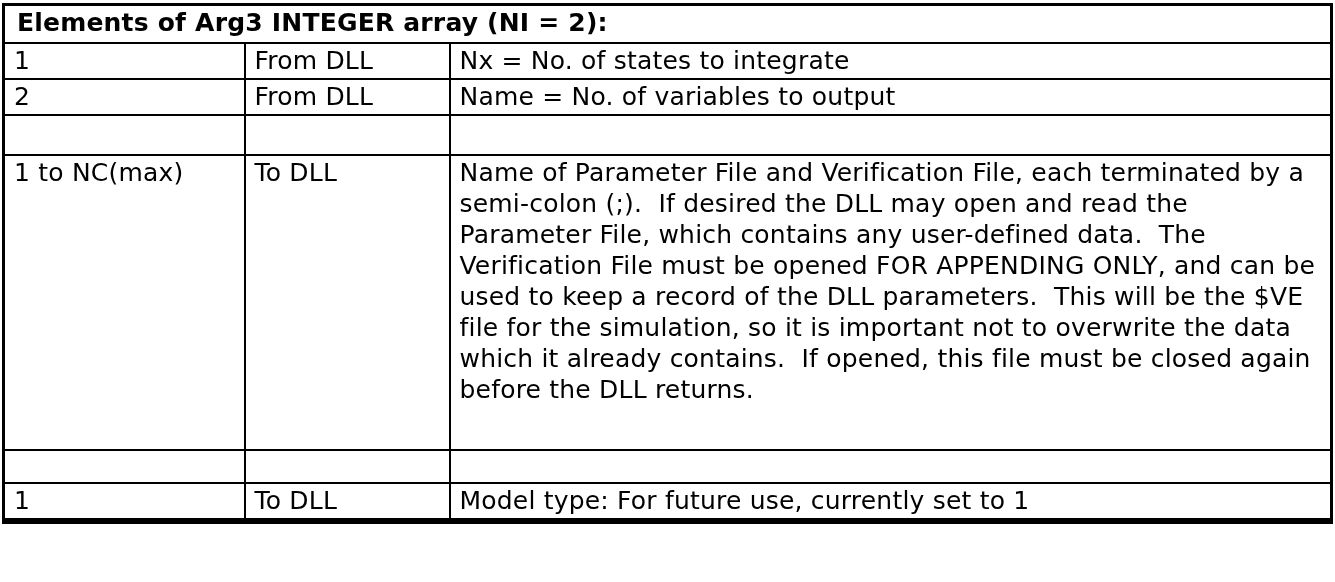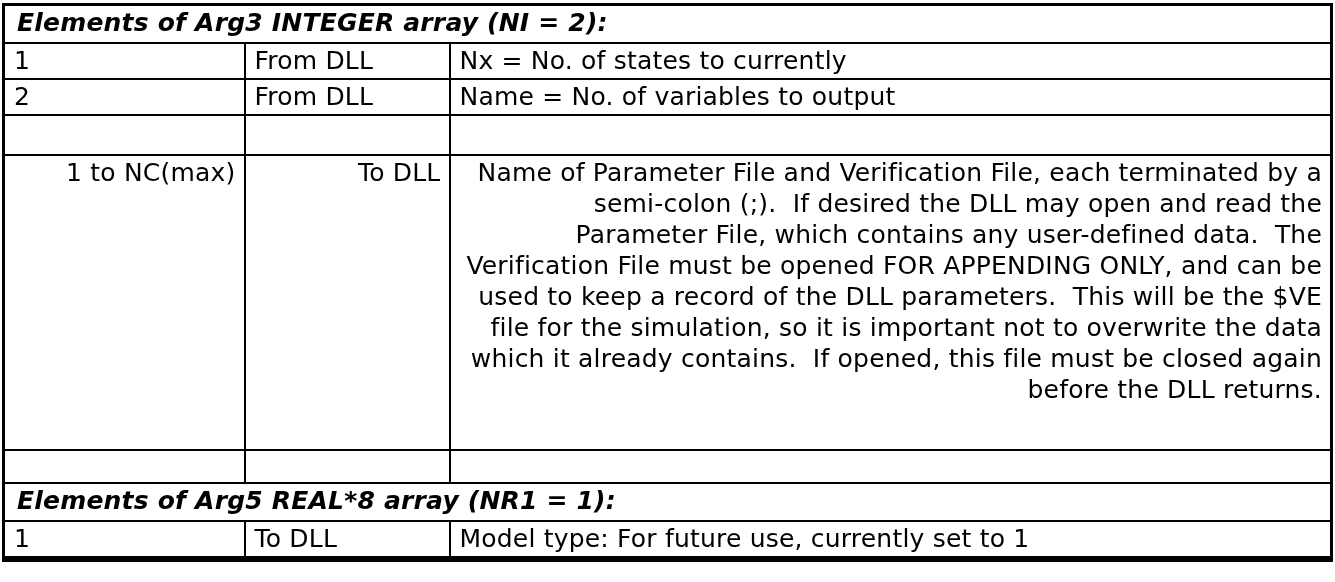--- a/index.html
+++ b/index.html
@@ -31,27 +31,26 @@
     padding: 1px 8px 2px 9px;
     font-size: 25px;
     line-height: 31px;
     letter-spacing: 0.2px;
     white-space: pre-wrap;
     overflow: hidden;
   }
   tr.section-header td {
     font-weight: bold;
     padding-left: 12px;
-    font-style: italic;
   }
   .b { font-weight: normal; }
   tr.r-hdr  td { height: 33px; }
   tr.r-std  td { height: 31px; }
   tr.r-gap1 td { height: 35px; }
-  tr.r-big  td { height: 290px; text-align: right; }
+  tr.r-big  td { height: 290px; }
   tr.r-gap2 td { height: 28px; }
   tr.r-last td { height: 29px; }
 </style>
 </head>
 <body>
 
 <div class="page">
   <table class="doc-table">
     <colgroup>
       <col style="width:241px">
@@ -59,21 +58,21 @@
       <col style="width:882px">
     </colgroup>
 
     <tbody>
         <tr class="section-header r-hdr">
       <td colspan="3">Elements of Arg3 INTEGER array (NI = 2):</td>
     </tr>
     <tr class="r-std">
       <td>1</td>
       <td>From DLL</td>
-      <td>Nx = No. of states to currently</td>
+      <td>Nx = No. of states to integrate</td>
     </tr>
     <tr class="r-std">
       <td>2</td>
       <td>From DLL</td>
       <td>Name = No. of variables to output</td>
     </tr>
     <tr class="r-gap1">
       <td></td>
       <td></td>
       <td></td>
@@ -83,23 +82,20 @@
       <td>1 to NC(max)</td>
       <td>To DLL</td>
       <td><span>Name of Parameter File and Verification File, each terminated by a semi-colon (;).  If desired the DLL may open and read the Parameter File, which contains any user-defined data.  The Verification File must be opened </span><span class="b">FOR APPENDING ONLY</span><span>, and can be used to keep a record of the DLL parameters.  This will be the $VE file for the simulation, so it is important not to overwrite the data which it already contains.  If opened, this file </span><span class="b">must be closed again</span><span> before the DLL returns.</span></td>
     </tr>
     <tr class="r-gap2">
       <td></td>
       <td></td>
       <td></td>
     </tr>
 
-    <tr class="section-header r-hdr">
-      <td colspan="3">Elements of Arg5 REAL*8 array (NR1 = 1):</td>
-    </tr>
     <tr class="r-last">
       <td>1</td>
       <td>To DLL</td>
       <td>Model type: For future use, currently set to 1</td>
     </tr>
   </tbody>
     </table>
 </div>
 
 </body></html>

